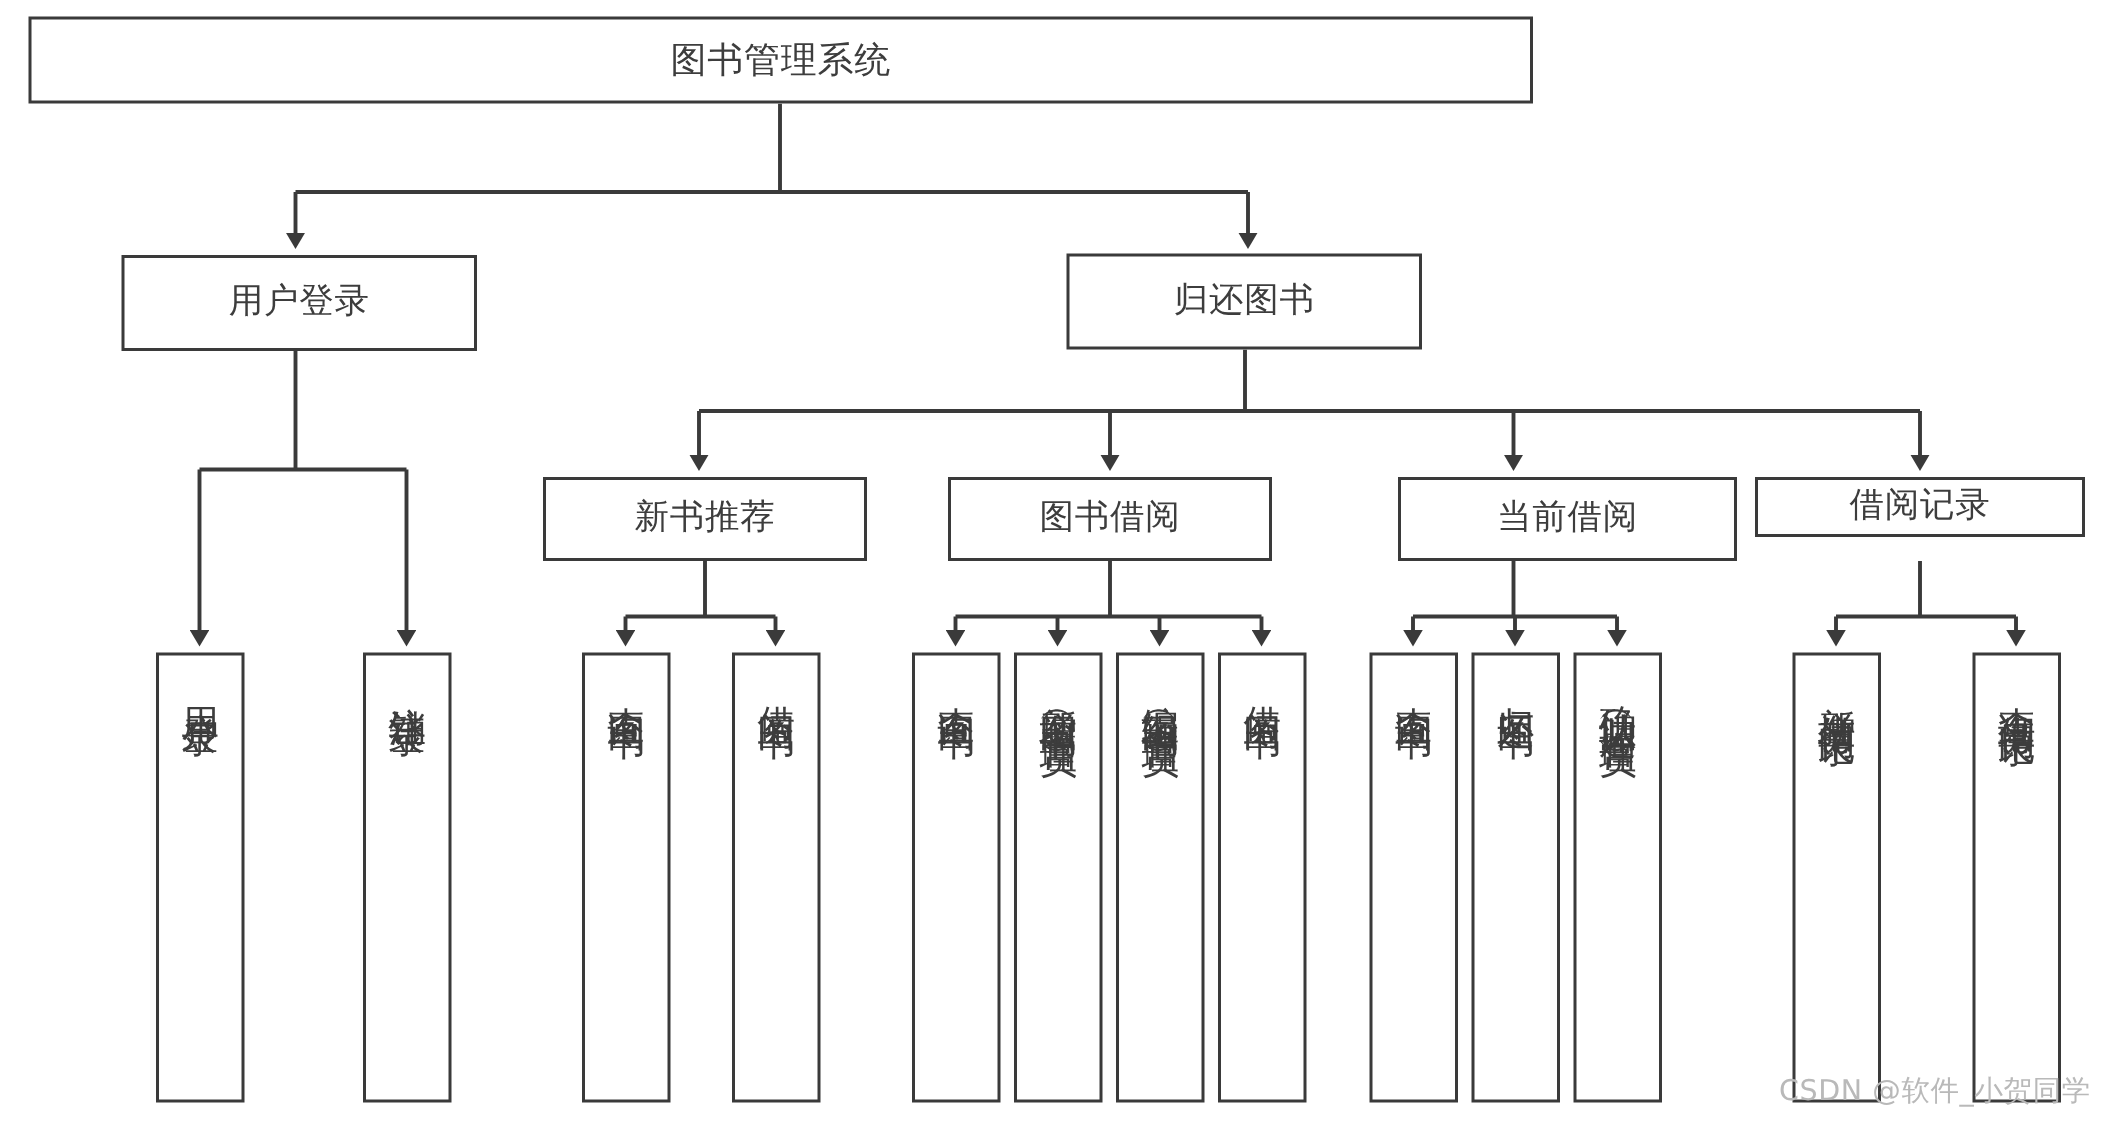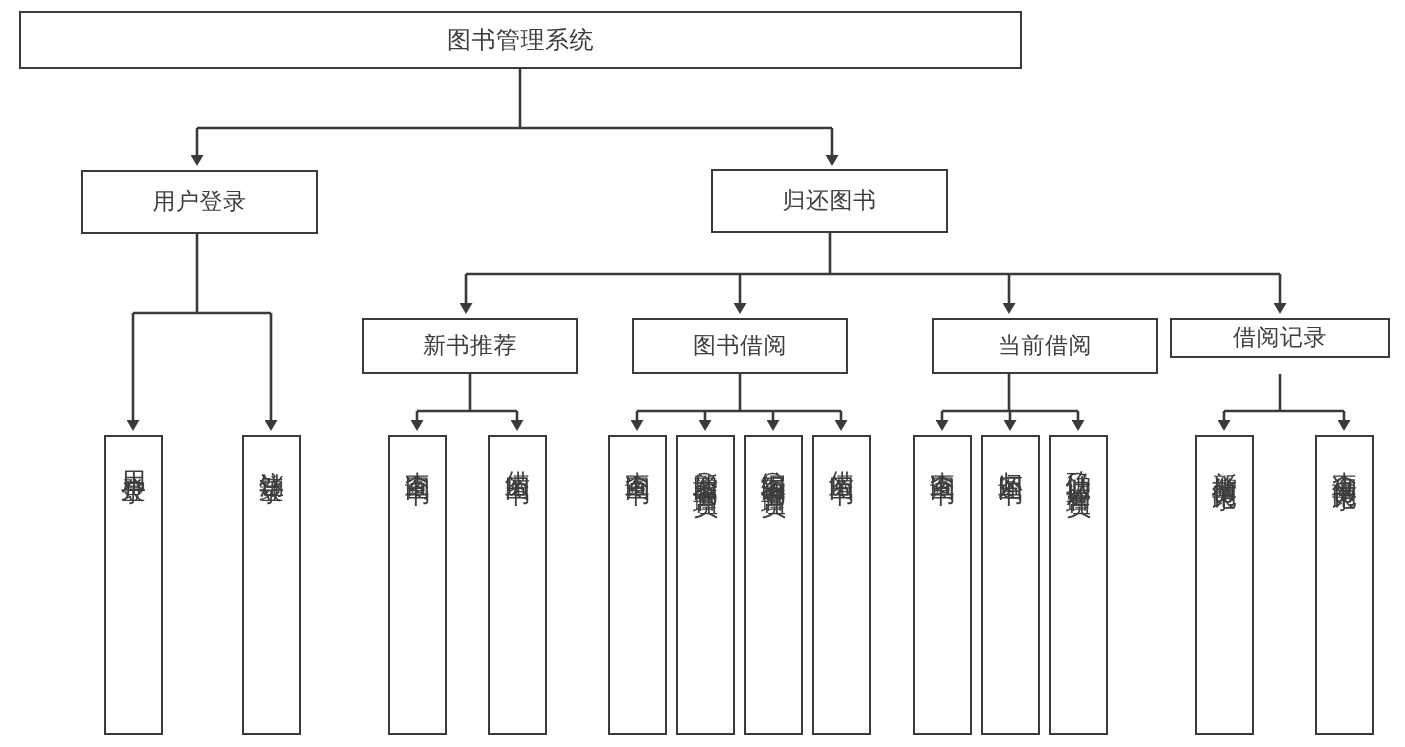--- a/index.html
+++ b/index.html
@@ -186,14 +186,15 @@
     <span class="lbl">确认归还（管理员）</span>
   </div>
 
   <div class="node vert" style="left:1195px; top:435px; width:59px; height:300px;">
     <span class="lbl">新增借阅记录</span>
   </div>
   <div class="node vert" style="left:1315px; top:435px; width:59px; height:300px;">
     <span class="lbl">查询借阅记录</span>
   </div>
 
+  <div id="watermark">CSDN @软件_小贺同学</div>
 
 </div>
 
 </body></html>

